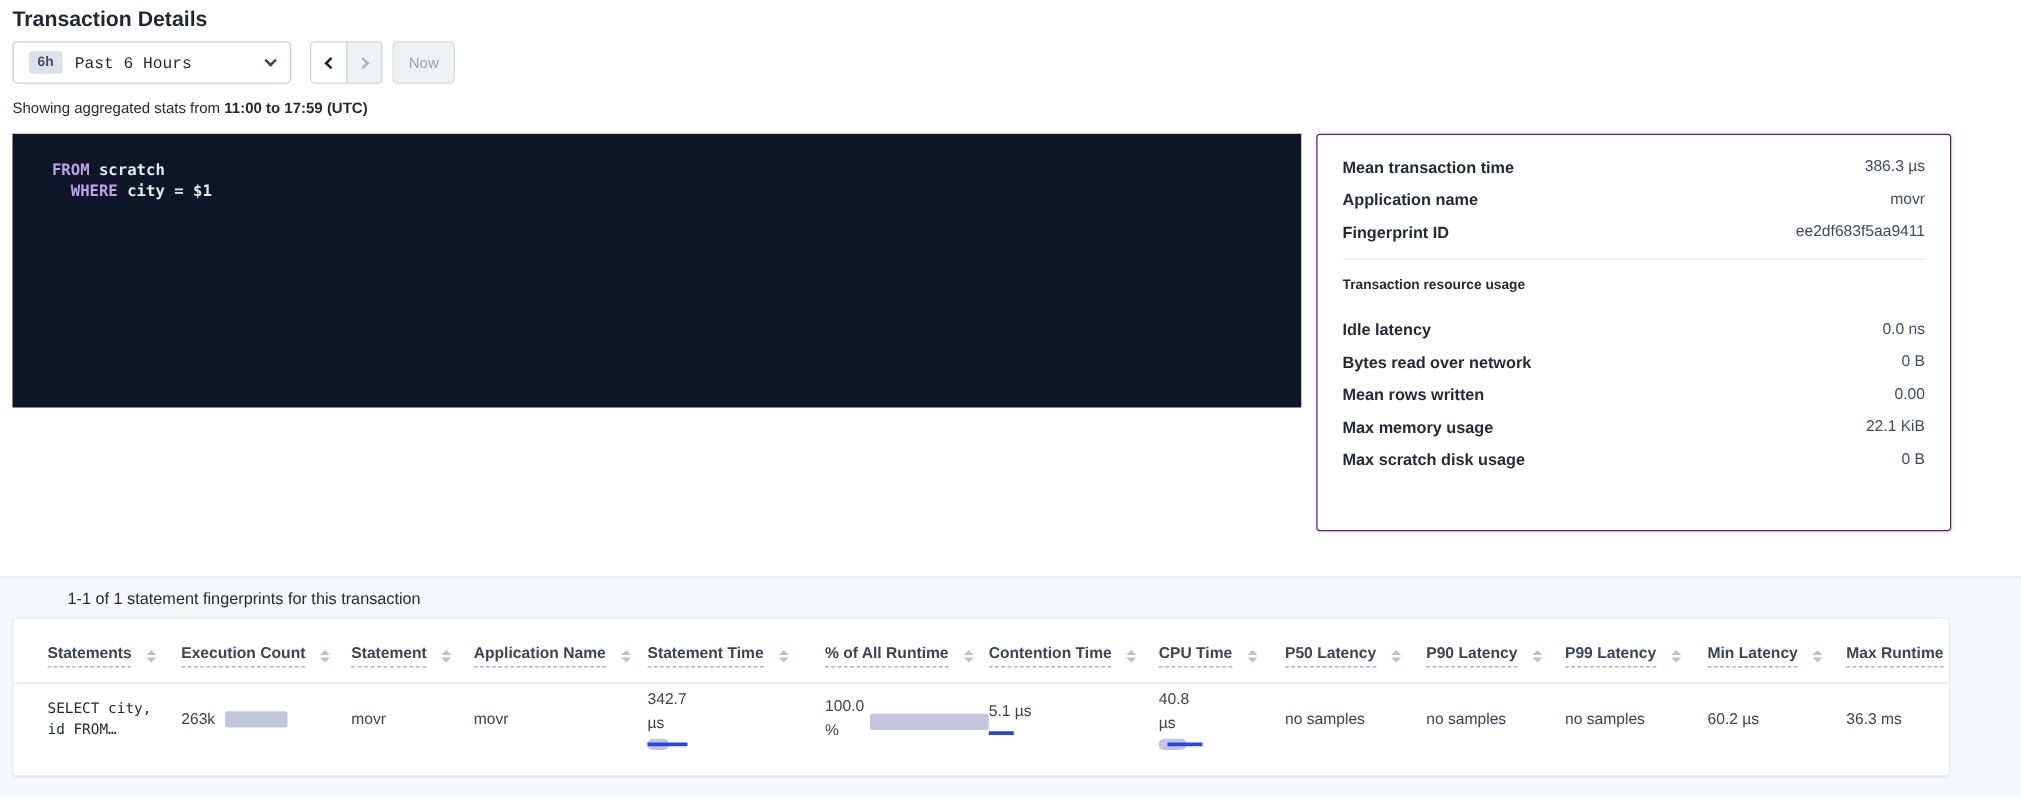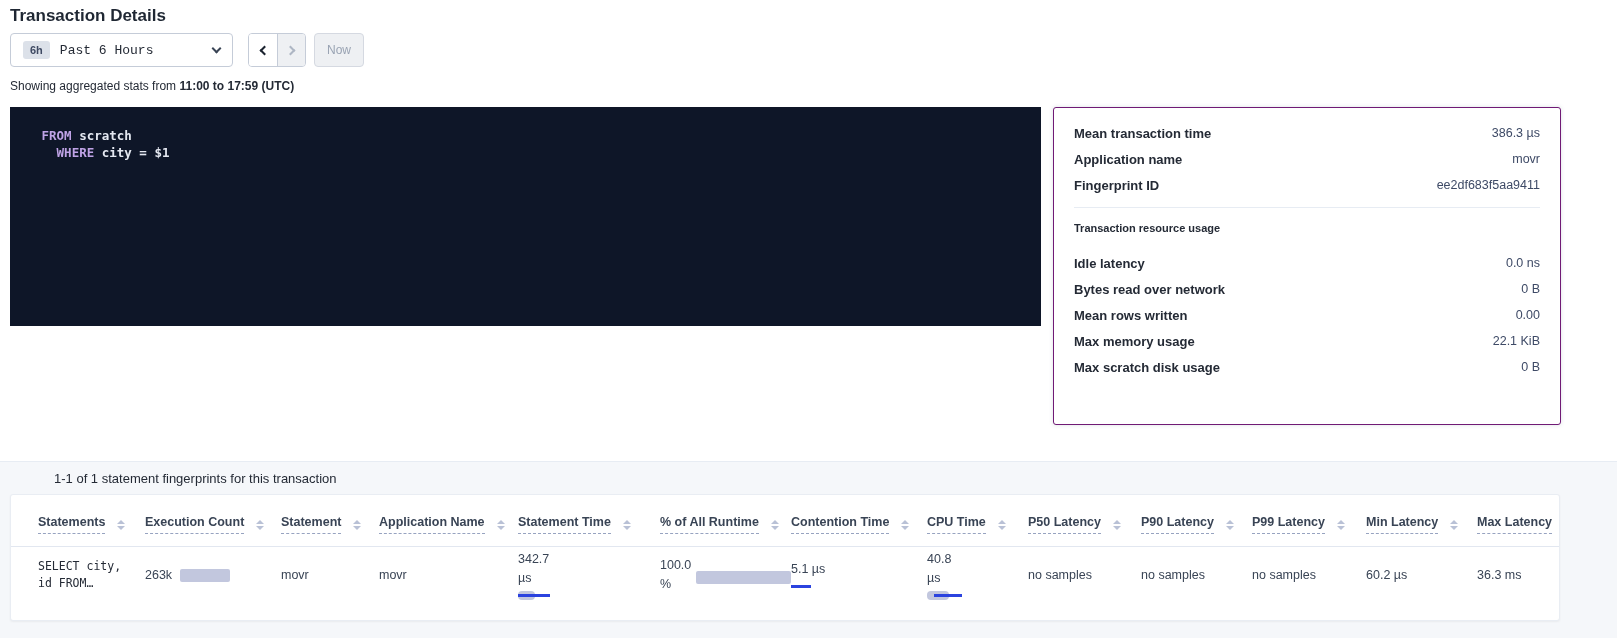--- a/index.html
+++ b/index.html
@@ -202,21 +202,21 @@
                   <span class="tri-down"></span>
                 </span></th>
             <th><span class="th-label">P99 Latency</span><span class="sort-icon">
                   <span class="tri-up"></span>
                   <span class="tri-down"></span>
                 </span></th>
             <th><span class="th-label">Min Latency</span><span class="sort-icon">
                   <span class="tri-up"></span>
                   <span class="tri-down"></span>
                 </span></th>
-            <th><span class="th-label">Max Latency</span></th>
+            <th><span class="th-label">Max Runtime</span></th>
           </tr>
         </thead>
         <tbody>
           <tr>
             <td class="first statement">
               <div>SELECT city,</div>
               <div>id FROM…</div>
             </td>
             <td>
               <div class="flex-center">

